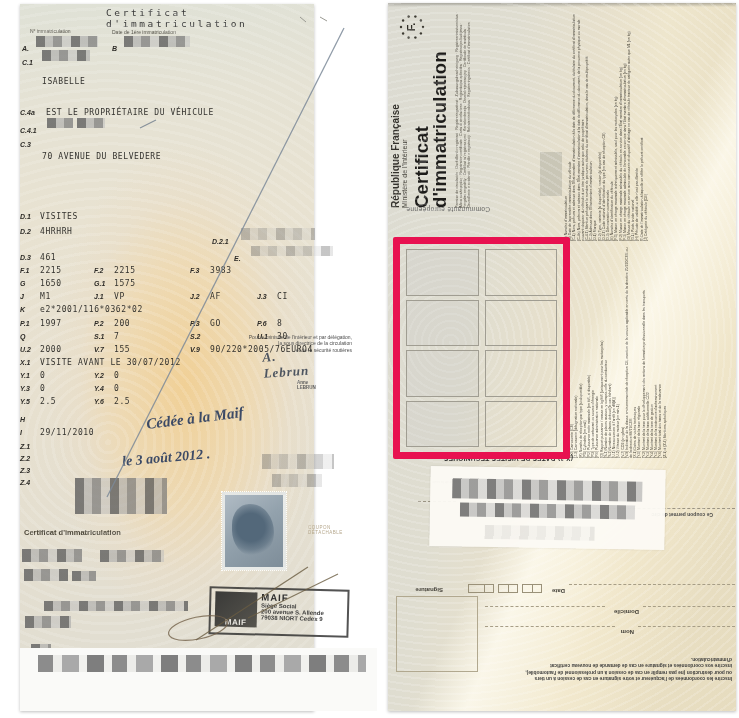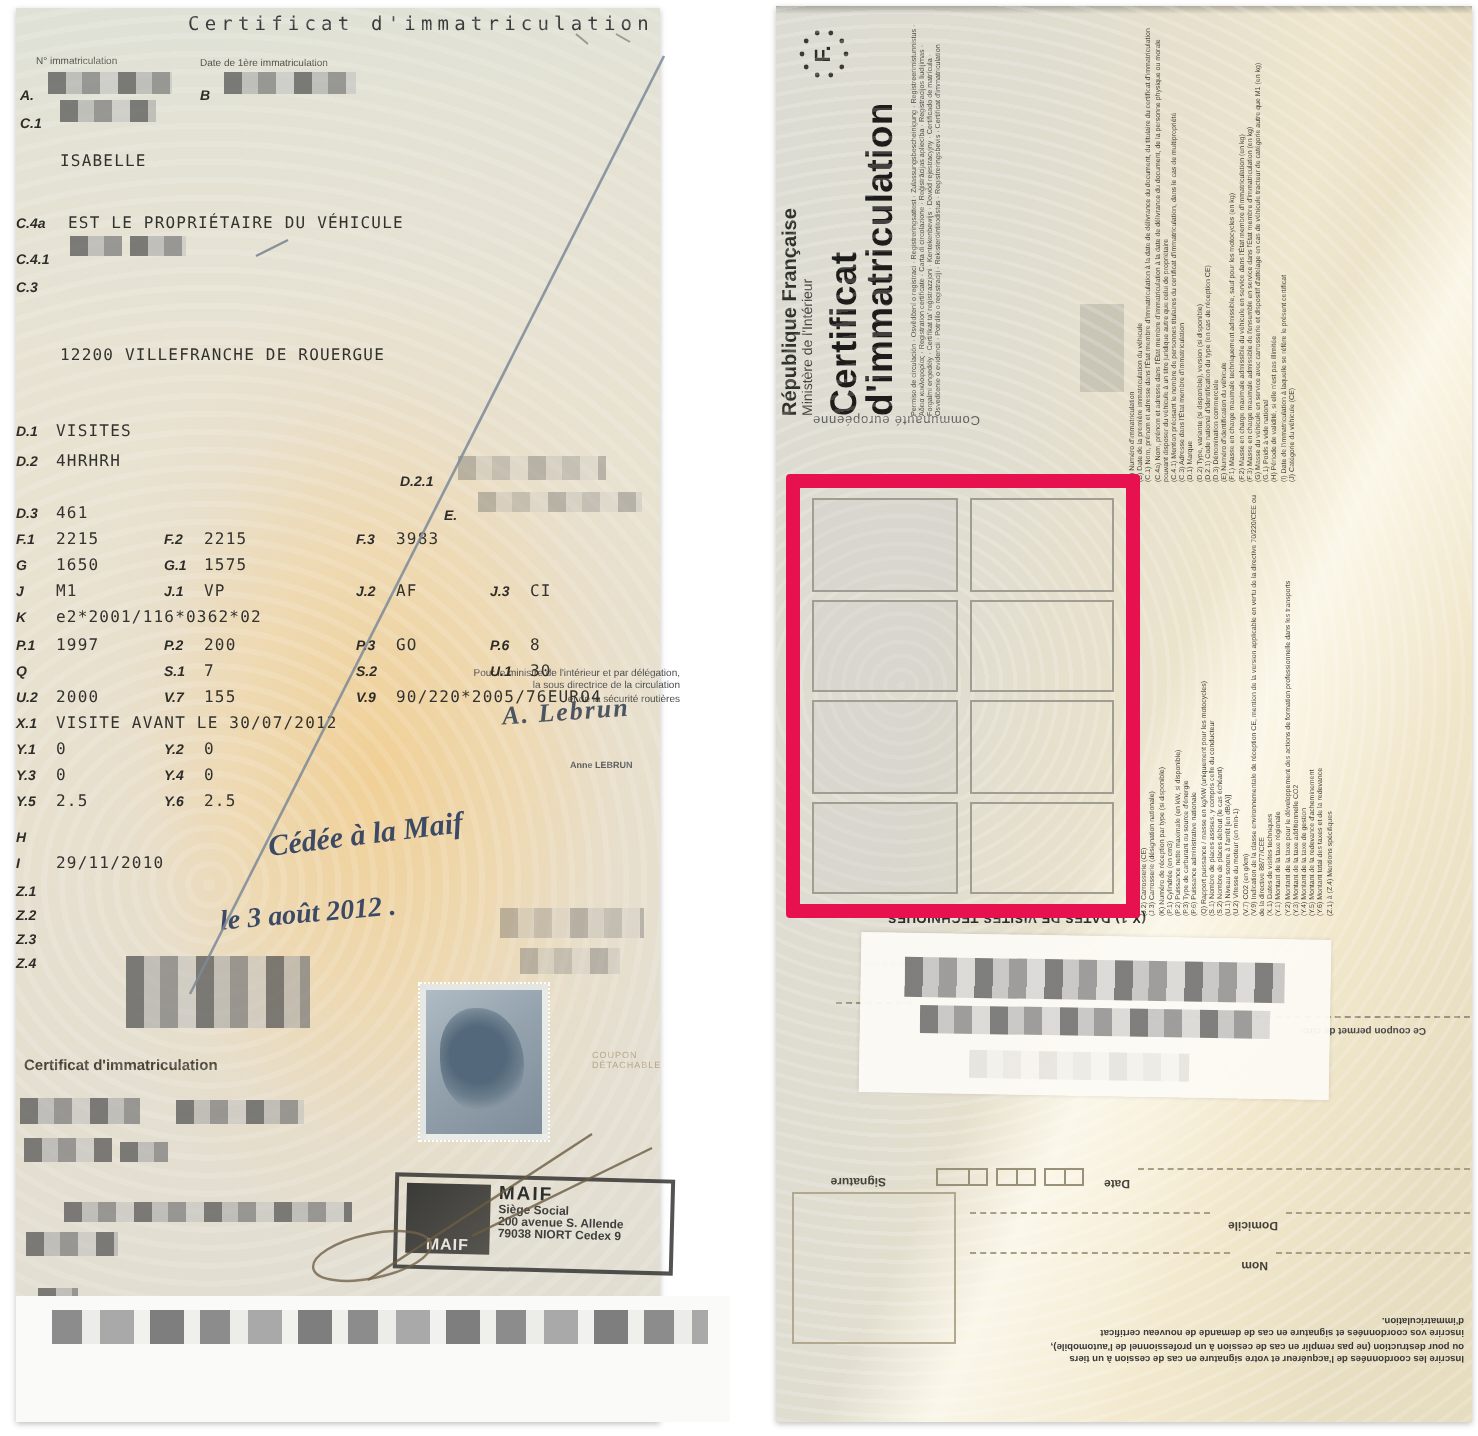--- a/index.html
+++ b/index.html
@@ -1,20 +1,20 @@
 <!DOCTYPE html>
 <html><head>
 <meta charset="utf-8">
 <style>
   html,body{margin:0;padding:0;background:#fff;}
   body{width:739px;height:718px;position:relative;overflow:hidden;
        font-family:"Liberation Sans",sans-serif;}
   .page{position:absolute;box-shadow:0 1px 3px rgba(0,0,0,.25);}
   
-  .page-left{left:8px;top:4px;width:322px;height:707px;
+  .page-left{left:20px;top:4px;width:294px;height:707px;
     background:
       radial-gradient(ellipse 62% 46% at 56% 54%, rgba(242,205,140,.85) 0%, rgba(240,215,170,.7) 38%, rgba(234,220,195,.45) 58%, rgba(0,0,0,0) 75%),
       linear-gradient(175deg,#dfe1d6 0%,#e5e2d4 14%,#e8e2d1 30%,#e7e0cf 55%,#e3ded0 80%,#e0ded3 100%);}
   .page-left::after{content:"";position:absolute;inset:0;pointer-events:none;
       background:repeating-radial-gradient(circle at 30% 62%, rgba(255,255,255,.12) 0 3px, rgba(0,0,0,0) 3px 9px);}
   .ltitle{position:absolute;left:86px;top:3px;font:9.5px "DejaVu Sans Mono",monospace;
       letter-spacing:2.6px;color:#3a3a3a;}
   .hlbl{position:absolute;font:5px "Liberation Sans",sans-serif;color:#55534a;}
   .f{position:absolute;white-space:nowrap;z-index:2;}
   .fc{display:inline-block;min-width:20px;font:italic 700 7px "Liberation Sans",sans-serif;color:#2e2c28;}
@@ -117,21 +117,21 @@
   <div class="px" style="left:104px;top:32px;width:66px;height:11px"></div>
   <div class="f" style="left:2px;top:47px"><span class="fc">C.1</span></div>
   <div class="px" style="left:22px;top:46px;width:48px;height:11px"></div>
   <div class="f" style="left:22px;top:66px"><span class="fv">ISABELLE</span></div>
 
   <div class="f" style="left:0px;top:97px"><span class="fc w26">C.4a</span><span class="fv">EST LE PROPRIÉTAIRE DU VÉHICULE</span></div>
   <div class="f" style="left:0px;top:115px"><span class="fc w26">C.4.1</span></div>
   <div class="px" style="left:27px;top:114px;width:26px;height:10px"></div>
   <div class="px" style="left:57px;top:114px;width:28px;height:10px"></div>
   <div class="f" style="left:0px;top:129px"><span class="fc">C.3</span></div>
-  <div class="f" style="left:22px;top:163px"><span class="fv">12200 VILLEFRANCHE DE ROUERGUE</span></div>
+  <div class="f" style="left:22px;top:141px"><span class="fv">70 AVENUE DU BELVEDERE</span></div>
 
   <div class="f" style="left:0px;top:201px"><span class="fc">D.1</span><span class="fv">VISITES</span></div>
   <div class="f" style="left:0px;top:216px"><span class="fc">D.2</span><span class="fv">4HRHRH</span></div>
   <div class="f" style="left:192px;top:226px"><span class="fc w26">D.2.1</span></div>
   <div class="px pxl" style="left:221px;top:224px;width:74px;height:12px"></div>
   <div class="f" style="left:0px;top:242px"><span class="fc">D.3</span><span class="fv">461</span></div>
   <div class="f" style="left:214px;top:243px"><span class="fc">E.</span></div>
   <div class="px pxl" style="left:231px;top:242px;width:82px;height:10px"></div>
 
   <div class="f" style="left:0px;top:255px"><span class="fc">F.1</span><span class="fv">2215</span></div>

